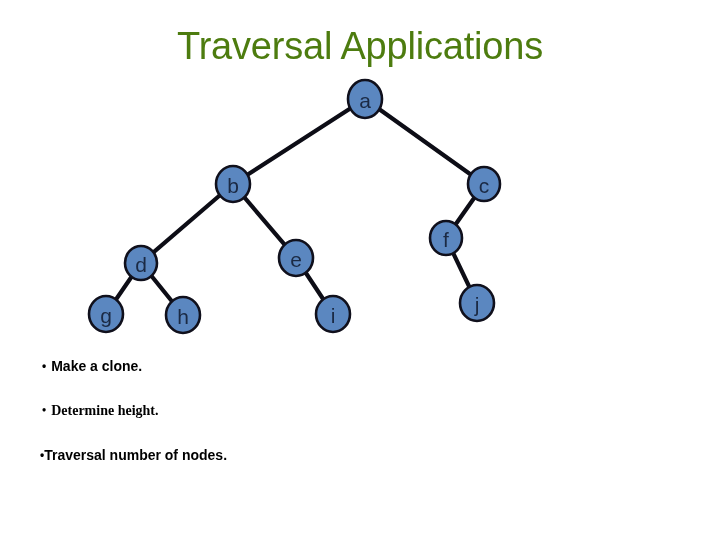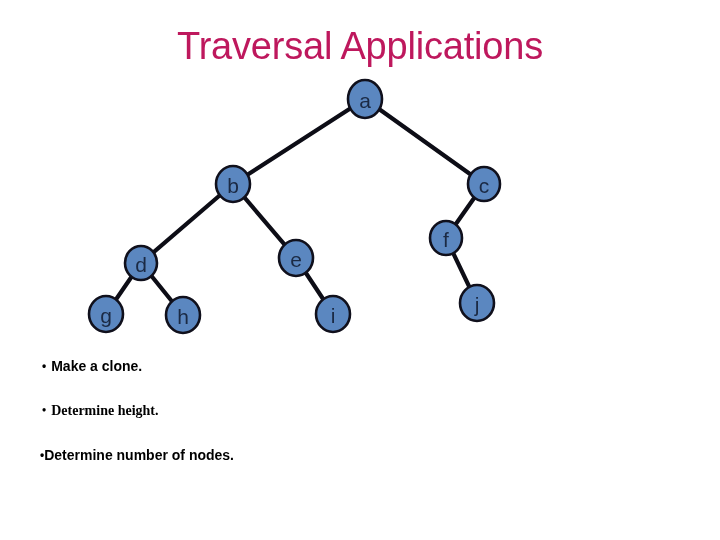--- a/index.html
+++ b/index.html
@@ -20,21 +20,21 @@
   }
   #slide-title {
     position: absolute;
     left: 0;
     top: 24px;
     width: 720px;
     text-align: center;
     font-family: "Liberation Sans", sans-serif;
     font-size: 38px;
     font-weight: 400;
-    color: #be185d;
+    color: #4d7c0f;
     letter-spacing: -0.2px;
     line-height: 44px;
     white-space: nowrap;
   }
   #tree-svg {
     position: absolute;
     left: 0;
     top: 0;
     width: 720px;
     height: 540px;
@@ -142,16 +142,16 @@
         <g>
           <ellipse cx="477" cy="303" rx="17" ry="18" class="tree-node-circle" fill="#5b87c0" stroke="#10101c"></ellipse>
           <text x="477" y="304" class="tree-node-label" fill="#1b2a44">j</text>
         </g>
       </g>
   </svg>
 
   <div id="bullet-list">
       <div class="bullet-row b0"><span class="bullet-mark bullet-gap-wide">•</span><span>Make a clone.</span></div>
       <div class="bullet-row b1"><span class="bullet-mark bullet-gap-wide">•</span><span>Determine height.</span></div>
-      <div class="bullet-row b2"><span class="bullet-mark bullet-gap-tight">•</span><span>Determine number of nodes.</span></div>
+      <div class="bullet-row b2"><span class="bullet-mark bullet-gap-tight">•</span><span>Traversal number of nodes.</span></div>
     </div>
 
 </div>
 
 </body></html>

